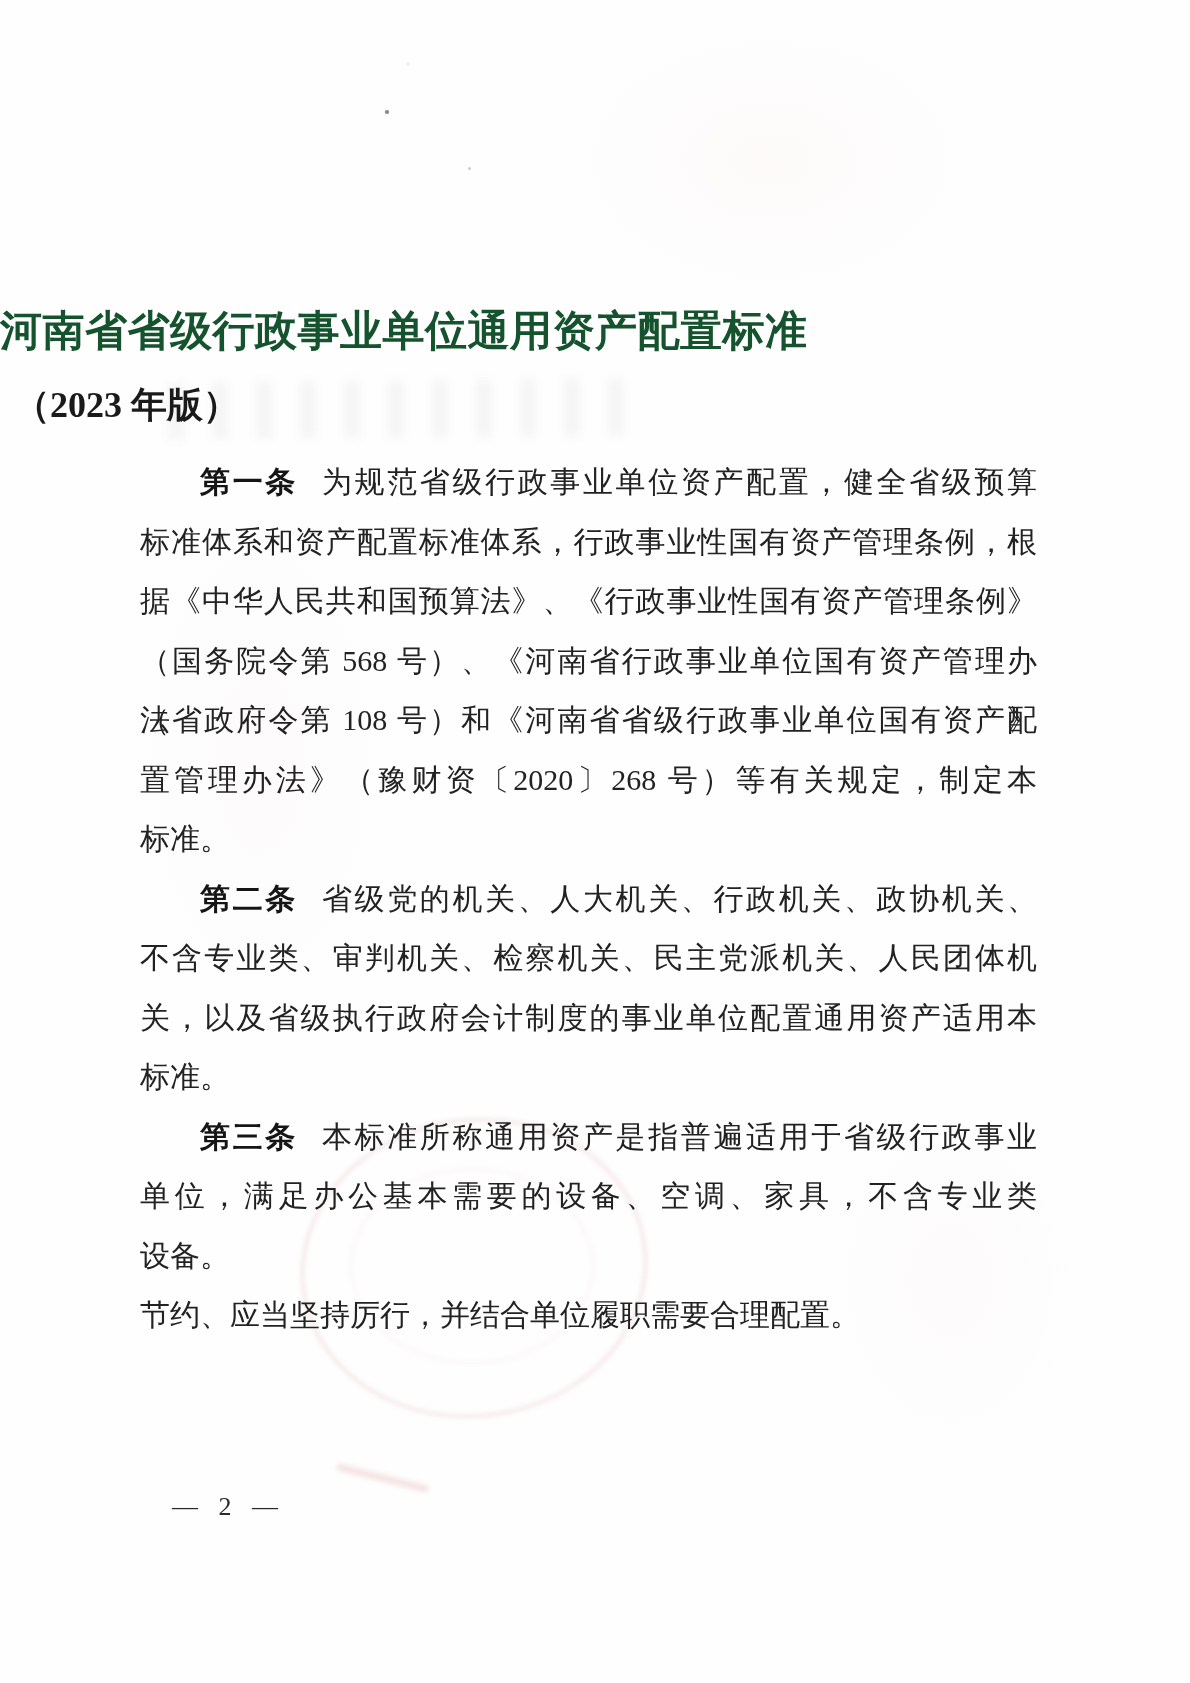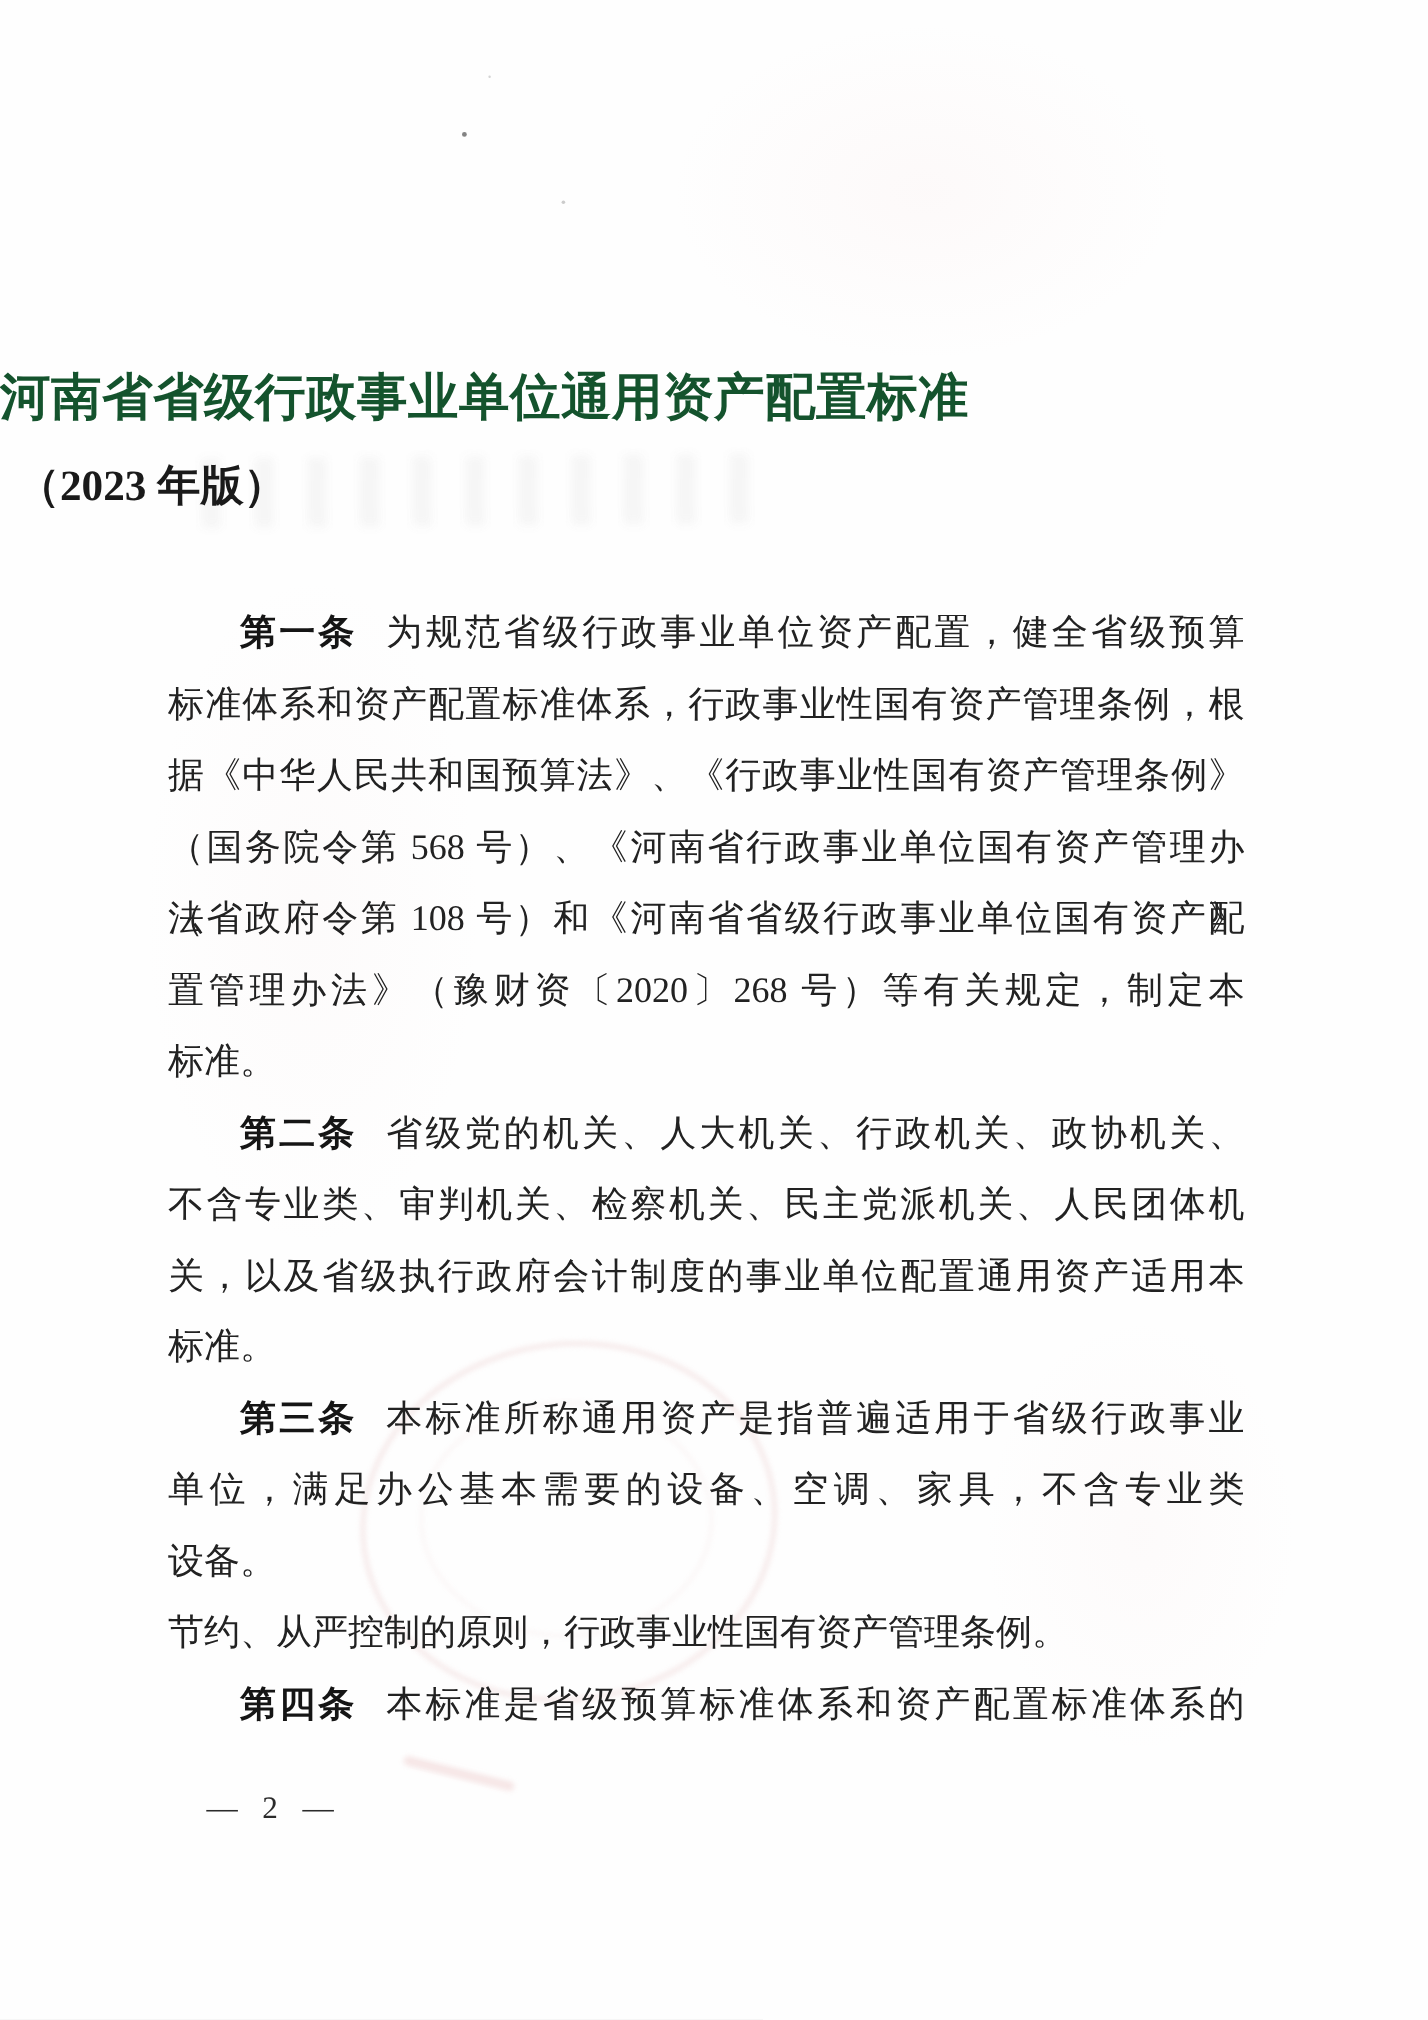--- a/index.html
+++ b/index.html
@@ -64,21 +64,21 @@
     color:#14532d;
     white-space:nowrap;
   }
   .doc-subtitle{
     position:absolute;left:14px;top:381px;width:100%;
     font-size:36px;font-weight:700;
     color:#1a1a1a;
     white-space:nowrap;
   }
   .body-block{
-    position:absolute;left:140px;top:498px;width:897px;
+    position:absolute;left:140px;top:452px;width:897px;
     font-size:30px;
     line-height:59.5px;
     color:#222;
   }
   .body-line{display:block;height:59.5px;}
   .fill{text-align:justify;text-align-last:justify;}
   .end{text-align:left;text-align-last:left;}
   .indent{padding-left:60px;}
   .lead{font-weight:700;color:#151515;}
   .lead:not(:empty){margin-right:0.8em;}
@@ -116,19 +116,18 @@
     <div class="body-line fill"><span>（省政府令第 108 号）和《河南省省级行政事业单位国有资产配</span></div>
     <div class="body-line fill"><span>置管理办法》（豫财资〔2020〕268 号）等有关规定，制定本</span></div>
     <div class="body-line end"><span>标准。</span></div>
     <div class="body-line indent fill"><span class="lead">第二条</span><span>省级党的机关、人大机关、行政机关、政协机关、</span></div>
     <div class="body-line fill"><span>不含专业类、审判机关、检察机关、民主党派机关、人民团体机</span></div>
     <div class="body-line fill"><span>关，以及省级执行政府会计制度的事业单位配置通用资产适用本</span></div>
     <div class="body-line end"><span>标准。</span></div>
     <div class="body-line indent fill"><span class="lead">第三条</span><span>本标准所称通用资产是指普遍适用于省级行政事业</span></div>
     <div class="body-line fill"><span>单位，满足办公基本需要的设备、空调、家具，不含专业类</span></div>
     <div class="body-line end"><span>设备。</span></div>
-    <div class="body-line end"><span>节约、从严控制的原则，行政事业性国有资产管理条例。</span></div>
-    <div class="body-line indent fill"><span class="lead">第四条</span><span>本标准是省级预算标准体系和资产配置标准体系的</span></div>
+    <div class="body-line end"><span>节约、应当坚持厉行，并结合单位履职需要合理配置。</span></div>
   </div>
 
   <div class="page-number">— 2 —</div>
 
 </div>
 
 </body></html>

